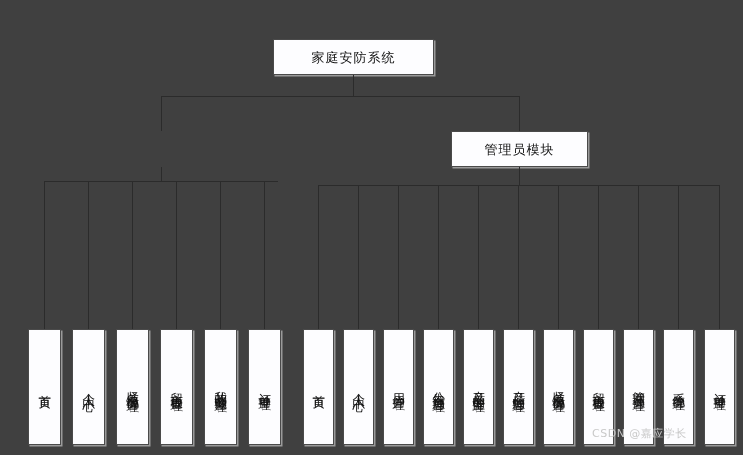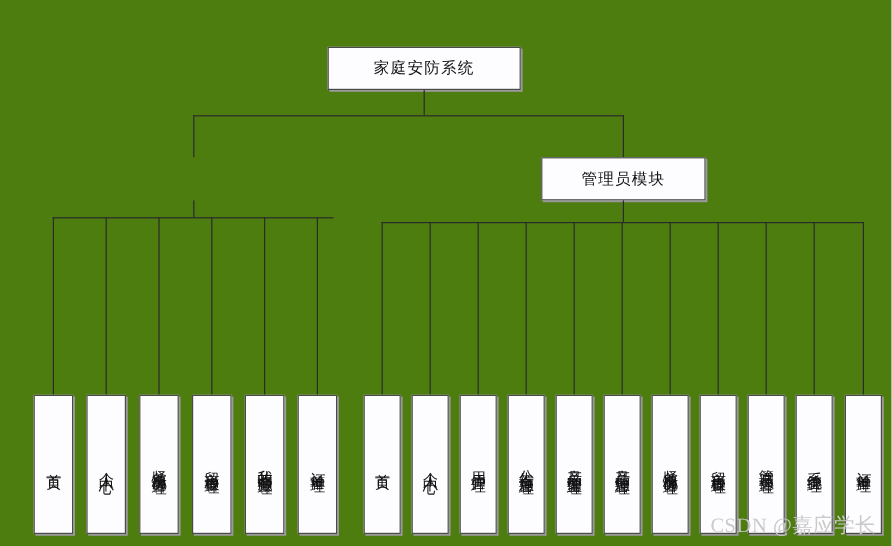--- a/index.html
+++ b/index.html
@@ -7,21 +7,21 @@
     padding: 0;
     background: #ffffff;
   }
   body {
     font-family: "DejaVu Sans", "Liberation Sans", sans-serif;
   }
   #canvas {
     position: relative;
     width: 743px;
     height: 455px;
-    background: #4d7c0f;
+    background: #404040;
     overflow: hidden;
   }
 
   
   .node {
     position: absolute;
     box-sizing: border-box;
     background: #fdfdff;
     border: 1px solid #4a4a4a;
     box-shadow: 1.5px 1.5px 0 0 #9a9a9a;
@@ -62,27 +62,26 @@
     background: #2b2b2b;
   }
   .conn.h { height: 1px; }
   .conn.v { width: 1px; }
 
   
   #watermark {
     position: absolute;
     left: 592px;
     top: 426px;
-    font-size: 17px;
+    font-size: 11px;
     color: #c9c9c9;
     letter-spacing: 0.5px;
     white-space: nowrap;
     pointer-events: none;
     user-select: none;
-    font-family: Liberation Serif, serif;
   }
 </style>
 </head>
 <body>
 
 <div id="canvas">
 
   <div class="node horiz" id="node-root" style="left:273px; top:39px; width:161px; height:36px;">
     <span class="node-label">家庭安防系统</span>
   </div>

